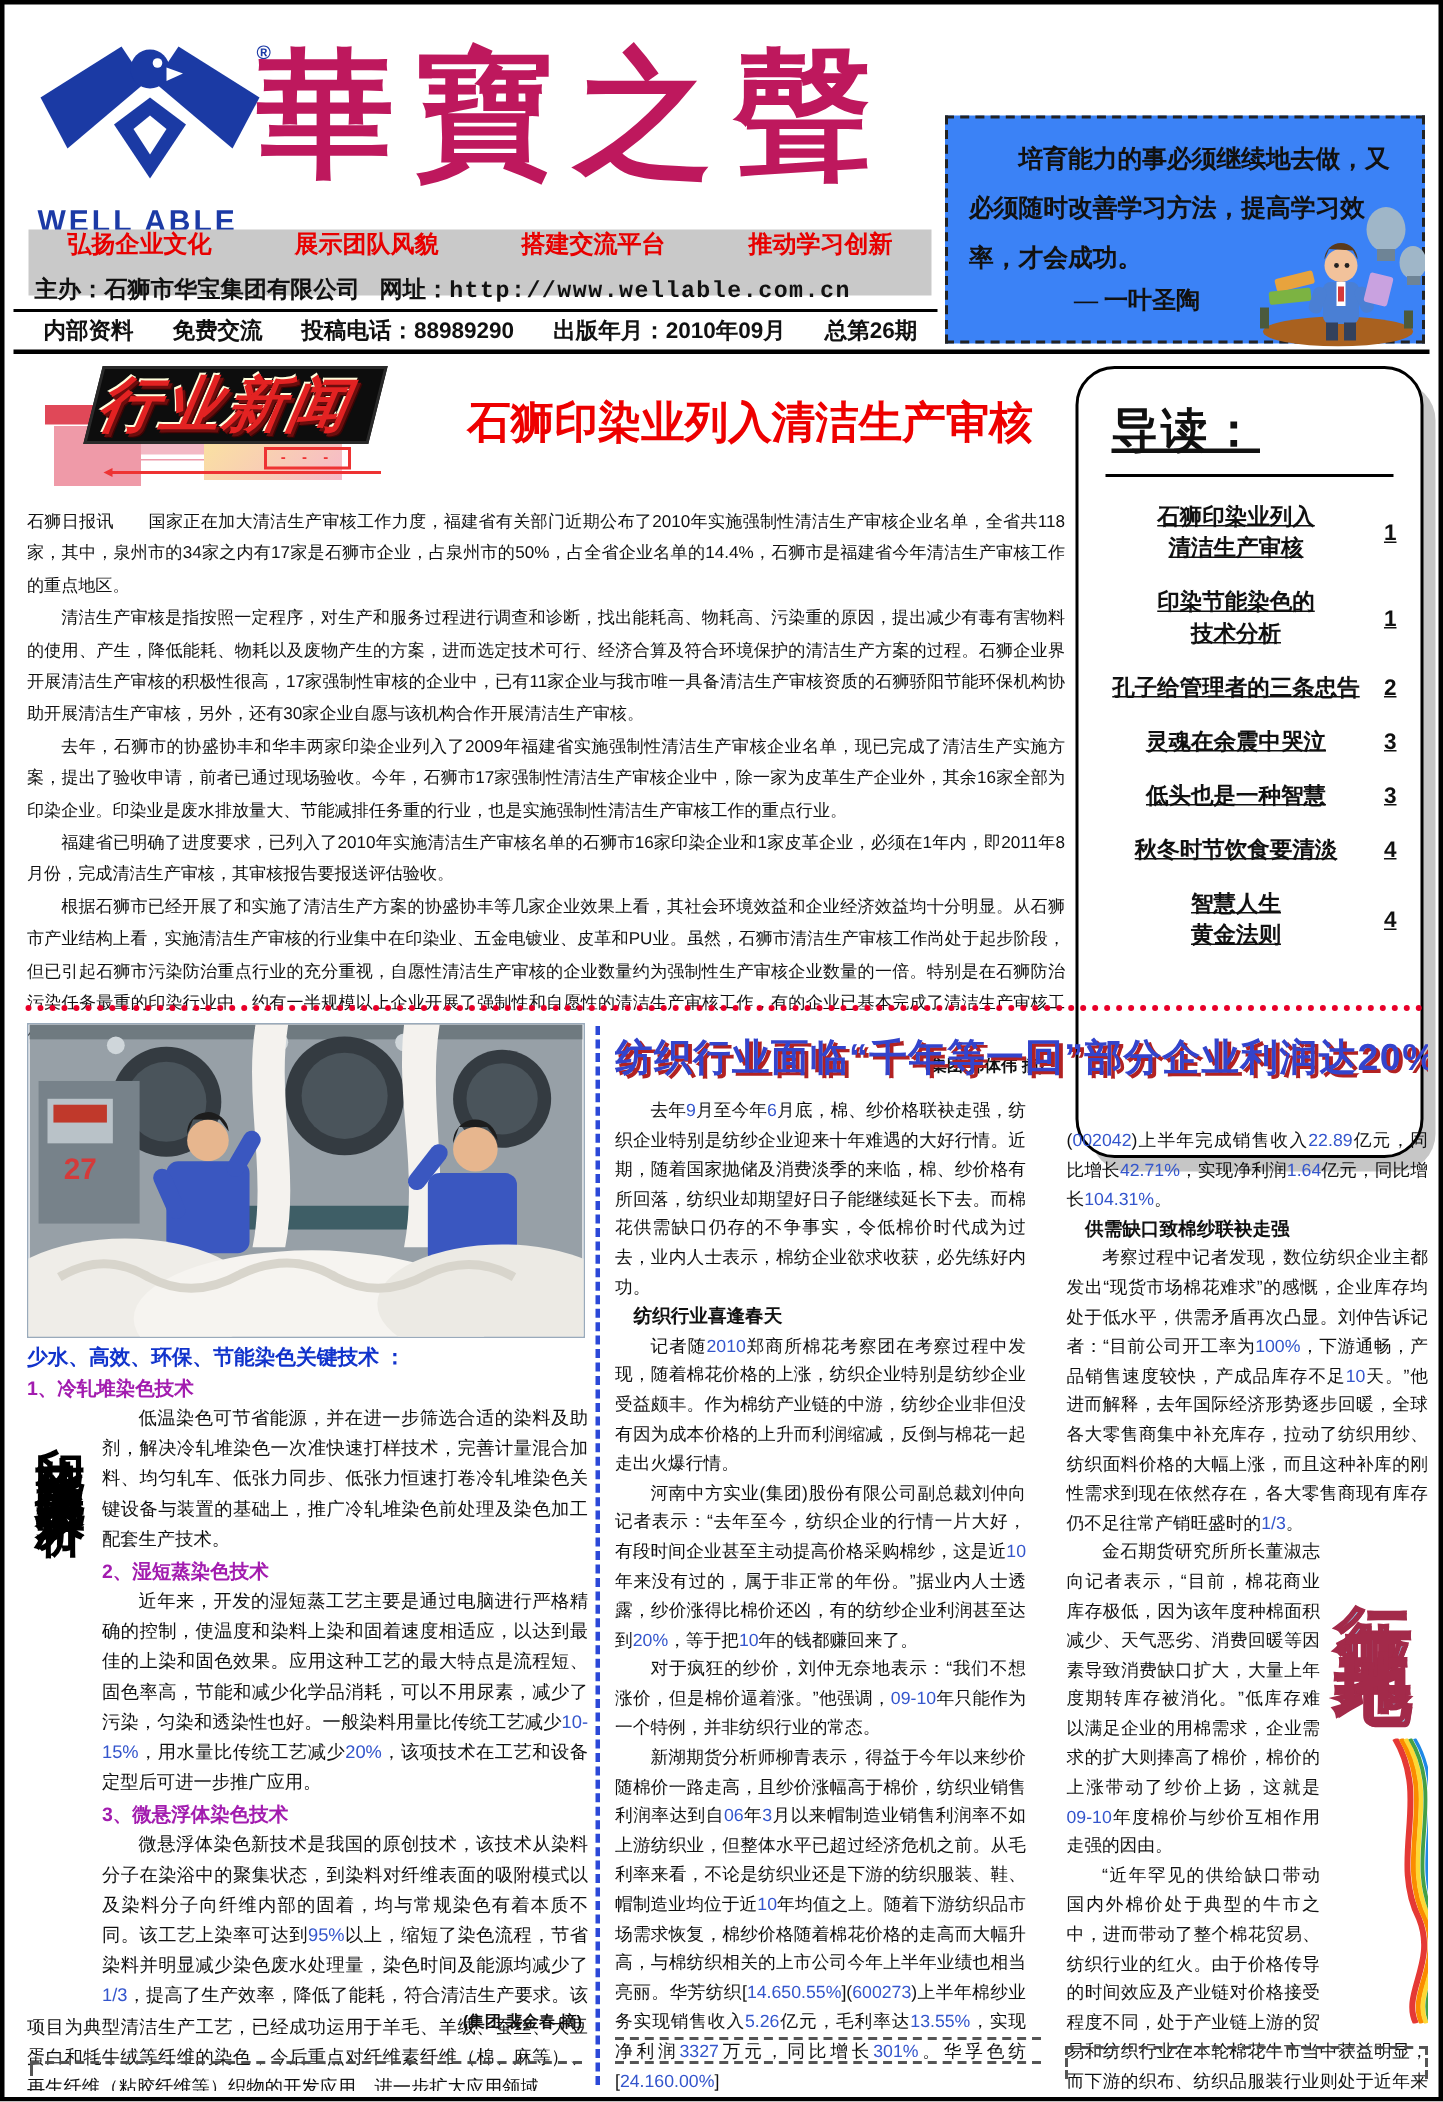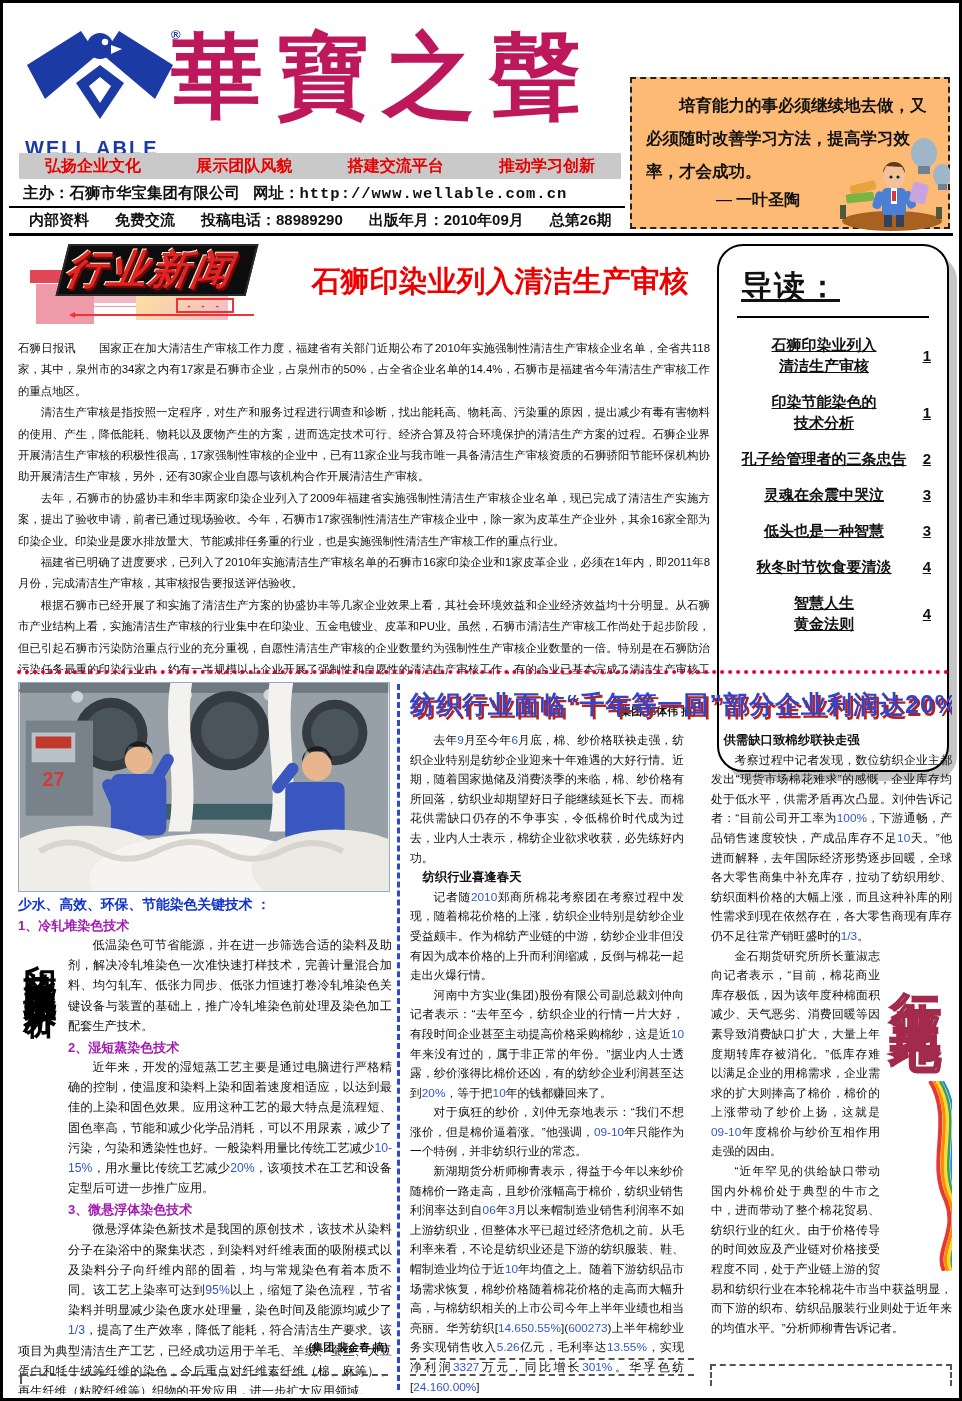--- a/index.html
+++ b/index.html
@@ -9,27 +9,27 @@
           border:3px solid #000; overflow:hidden; margin:0 auto; }
 
   
   .logo-wrap { position:absolute; left:22px; top:26px; width:160px; }
   .logo-mark { display:block; }
   .logo-reg { position:absolute; left:146px; top:-2px; font-size:13px; font-weight:bold; color:#1c3aa6; }
   .logo-text { margin-top:16px; font-size:20px; font-weight:bold; letter-spacing:2px; color:#1c3aa6; }
   .paper-title { position:absolute; left:168px; top:14px; width:446px; font-family:"DejaVu Serif","Liberation Serif",serif;
                  font-weight:900; font-size:92px; line-height:118px; letter-spacing:14px; color:#be185d; white-space:nowrap; }
   .quote-box { position:absolute; left:627px; top:74px; width:320px; height:152px;
-               border:2px dashed #222; padding:10px 12px 6px 14px; background:#fdba74; }
+               border:2px dashed #222; padding:10px 12px 6px 14px; background:#3b82f6; }
   .quote-text { font-size:16.5px; font-weight:bold; line-height:33px; text-indent:2em; font-family:"Liberation Serif","DejaVu Serif",serif; }
   .quote-author { font-size:16px; font-weight:bold; margin:2px 0 0 70px; font-family:"Liberation Serif","DejaVu Serif",serif; }
   .cartoon { position:absolute; right:-2px; bottom:-4px; }
 
-  .slogan-bar { position:absolute; left:16px; top:150px; width:602px; height:26px; background:#c9c9c9;
-                display:flex; align-items:center; justify-content:space-between; padding:0 26px; }
+  .slogan-bar { position:absolute; left:16px; top:150px; width:602px; height:44px; background:#c9c9c9;
+                display:flex; align-items:flex-start; justify-content:space-between; padding:0 26px; }
   .slogan { color:#e80000; font-weight:bold; font-size:16px; font-family:"Liberation Serif","DejaVu Serif",serif; }
   .host-row { position:absolute; left:20px; top:180px; width:600px; font-size:15.5px; font-weight:bold; white-space:nowrap; }
   .host-row .url { font-family:"Liberation Mono","DejaVu Sans Mono",monospace; letter-spacing:1px; }
   .hr1 { position:absolute; left:6px; top:203px; width:616px; border-top:2px solid #000; }
   .info-row { position:absolute; left:26px; top:208px; width:600px; font-size:15px; font-weight:bold; display:flex; gap:26px; white-space:nowrap; }
   .hr2 { position:absolute; left:6px; top:230px; width:944px; border-top:3px solid #000; }
 
   
   .news { position:absolute; left:15px; top:237px; width:692px; }
   .news-head { position:relative; height:78px; }
@@ -282,20 +282,21 @@
       <div class="tcols">
         <div class="tcol1">
           <div class="p cnum">去年<span class="num">9</span>月至今年<span class="num">6</span>月底，棉、纱价格联袂走强，纺织企业特别是纺纱企业迎来十年难遇的大好行情。近期，随着国家抛储及消费淡季的来临，棉、纱价格有所回落，纺织业却期望好日子能继续延长下去。而棉花供需缺口仍存的不争事实，令低棉价时代成为过去，业内人士表示，棉纺企业欲求收获，必先练好内功。</div>
           <div class="tsub">纺织行业喜逢春天</div>
           <div class="p cnum">记者随<span class="num">2010</span>郑商所棉花考察团在考察过程中发现，随着棉花价格的上涨，纺织企业特别是纺纱企业受益颇丰。作为棉纺产业链的中游，纺纱企业非但没有因为成本价格的上升而利润缩减，反倒与棉花一起走出火爆行情。</div>
           <div class="p cnum">河南中方实业(集团)股份有限公司副总裁刘仲向记者表示：“去年至今，纺织企业的行情一片大好，有段时间企业甚至主动提高价格采购棉纱，这是近<span class="num">10</span>年来没有过的，属于非正常的年份。”据业内人士透露，纱价涨得比棉价还凶，有的纺纱企业利润甚至达到<span class="num">20%</span>，等于把<span class="num">10</span>年的钱都赚回来了。</div>
           <div class="p cnum">对于疯狂的纱价，刘仲无奈地表示：“我们不想涨价，但是棉价逼着涨。”他强调，<span class="num">09-10</span>年只能作为一个特例，并非纺织行业的常态。</div>
           <div class="p cnum">新湖期货分析师柳青表示，得益于今年以来纱价随棉价一路走高，且纱价涨幅高于棉价，纺织业销售利润率达到自<span class="num">06</span>年<span class="num">3</span>月以来帽制造业销售利润率不如上游纺织业，但整体水平已超过经济危机之前。从毛利率来看，不论是纺织业还是下游的纺织服装、鞋、帽制造业均位于近<span class="num">10</span>年均值之上。随着下游纺织品市场需求恢复，棉纱价格随着棉花价格的走高而大幅升高，与棉纺织相关的上市公司今年上半年业绩也相当亮丽。华芳纺织[<span class="num">14.650.55%</span>](<span class="num">600273</span>)上半年棉纱业务实现销售收入<span class="num">5.26</span>亿元，毛利率达<span class="num">13.55%</span>，实现净利润<span class="num">3327</span>万元，同比增长<span class="num">301%</span>。华孚色纺[<span class="num">24.160.00%</span>]</div>
         </div>
         <div class="tcol2">
+          <div class="p noindent cnum">(<span class="num">002042</span>)上半年完成销售收入<span class="num">22.89</span>亿元，同比增长<span class="num">42.71%</span>，实现净利润<span class="num">1.64</span>亿元，同比增长<span class="num">104.31%</span>。</div>
           <div class="tsub">供需缺口致棉纱联袂走强</div>
           <div class="p cnum">考察过程中记者发现，数位纺织企业主都发出“现货市场棉花难求”的感慨，企业库存均处于低水平，供需矛盾再次凸显。刘仲告诉记者：“目前公司开工率为<span class="num">100%</span>，下游通畅，产品销售速度较快，产成品库存不足<span class="num">10</span>天。”他进而解释，去年国际经济形势逐步回暖，全球各大零售商集中补充库存，拉动了纺织用纱、纺织面料价格的大幅上涨，而且这种补库的刚性需求到现在依然存在，各大零售商现有库存仍不足往常产销旺盛时的<span class="num">1/3</span>。</div>
           <div class="deco">
             <div class="deco-text">行业天地</div>
             <svg class="rainbow" width="34" height="190" viewBox="0 0 34 190">
               <path d="M6,0 C30,40 2,80 22,120 C34,150 10,170 20,190" stroke="#e53935" stroke-width="4" fill="none"></path>
               <path d="M10,0 C34,40 6,80 26,120 C38,150 14,170 24,190" stroke="#fb8c00" stroke-width="3.4" fill="none"></path>
               <path d="M13,0 C37,40 9,80 29,120 C41,150 17,170 27,190" stroke="#fdd835" stroke-width="3" fill="none"></path>
               <path d="M16,0 C40,40 12,80 32,120 C44,150 20,170 30,190" stroke="#43a047" stroke-width="2.6" fill="none"></path>
               <path d="M19,0 C43,40 15,80 35,120 C47,150 23,170 33,190" stroke="#1e88e5" stroke-width="2.2" fill="none"></path>

